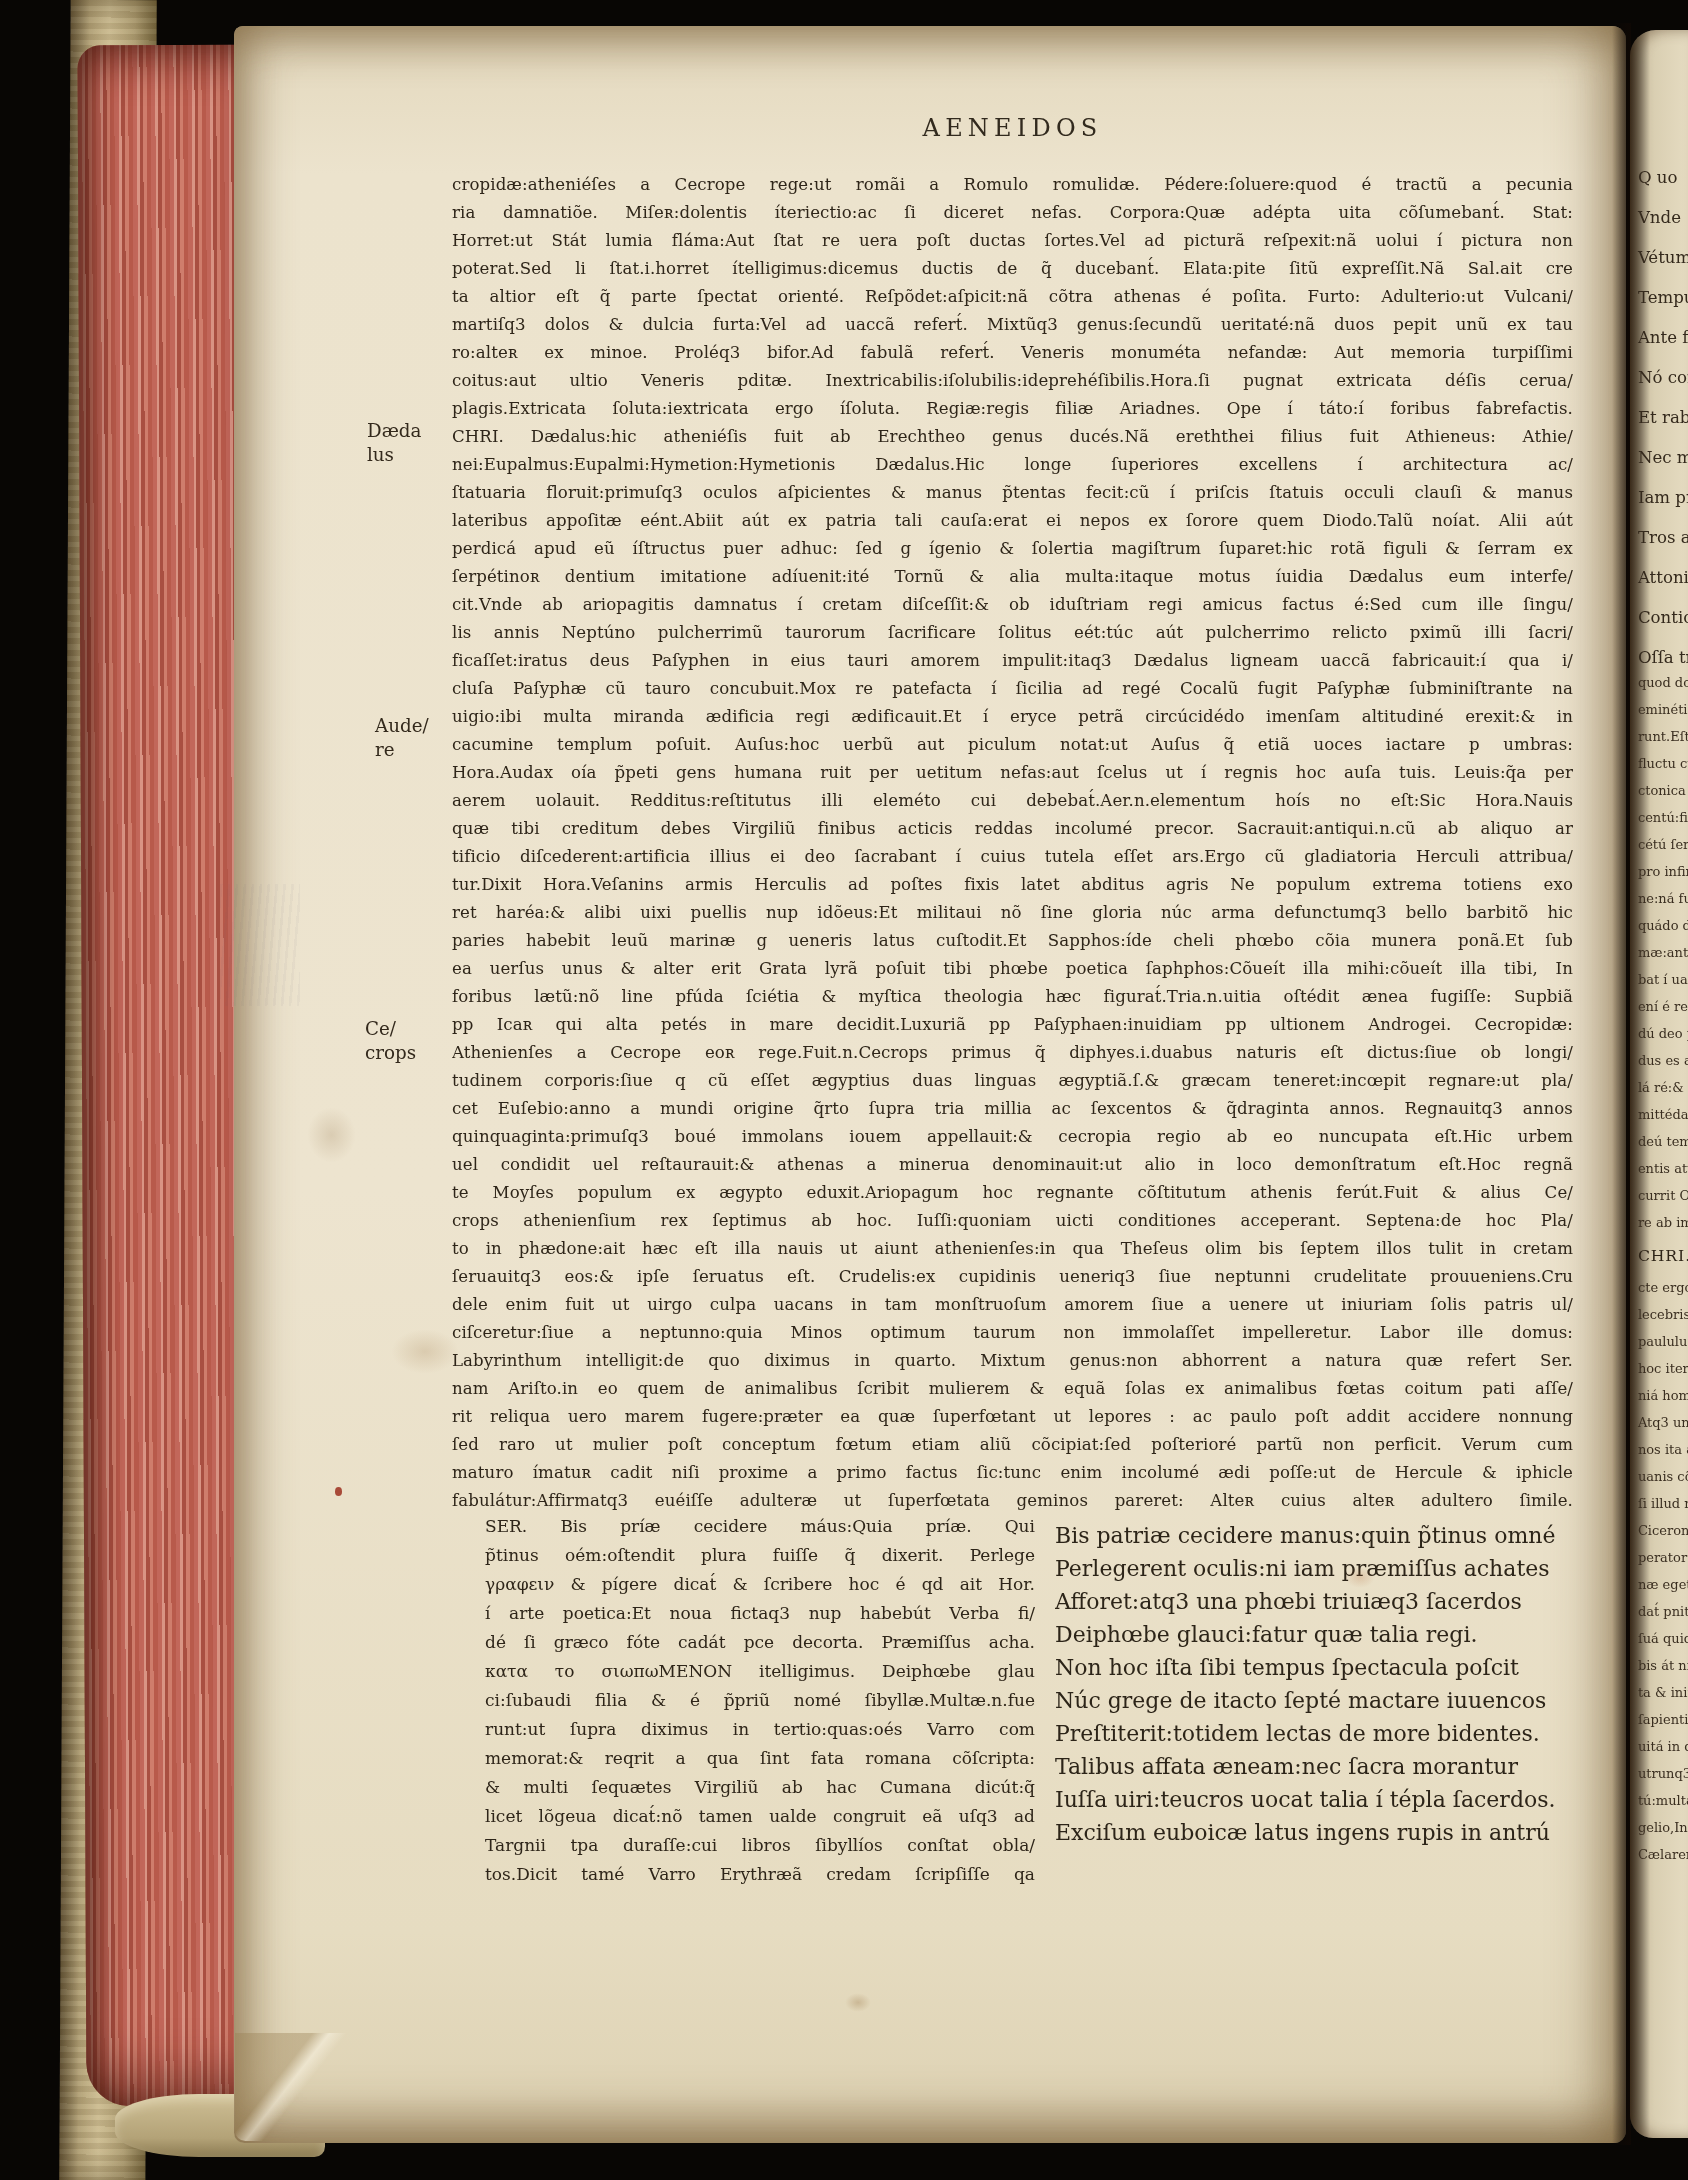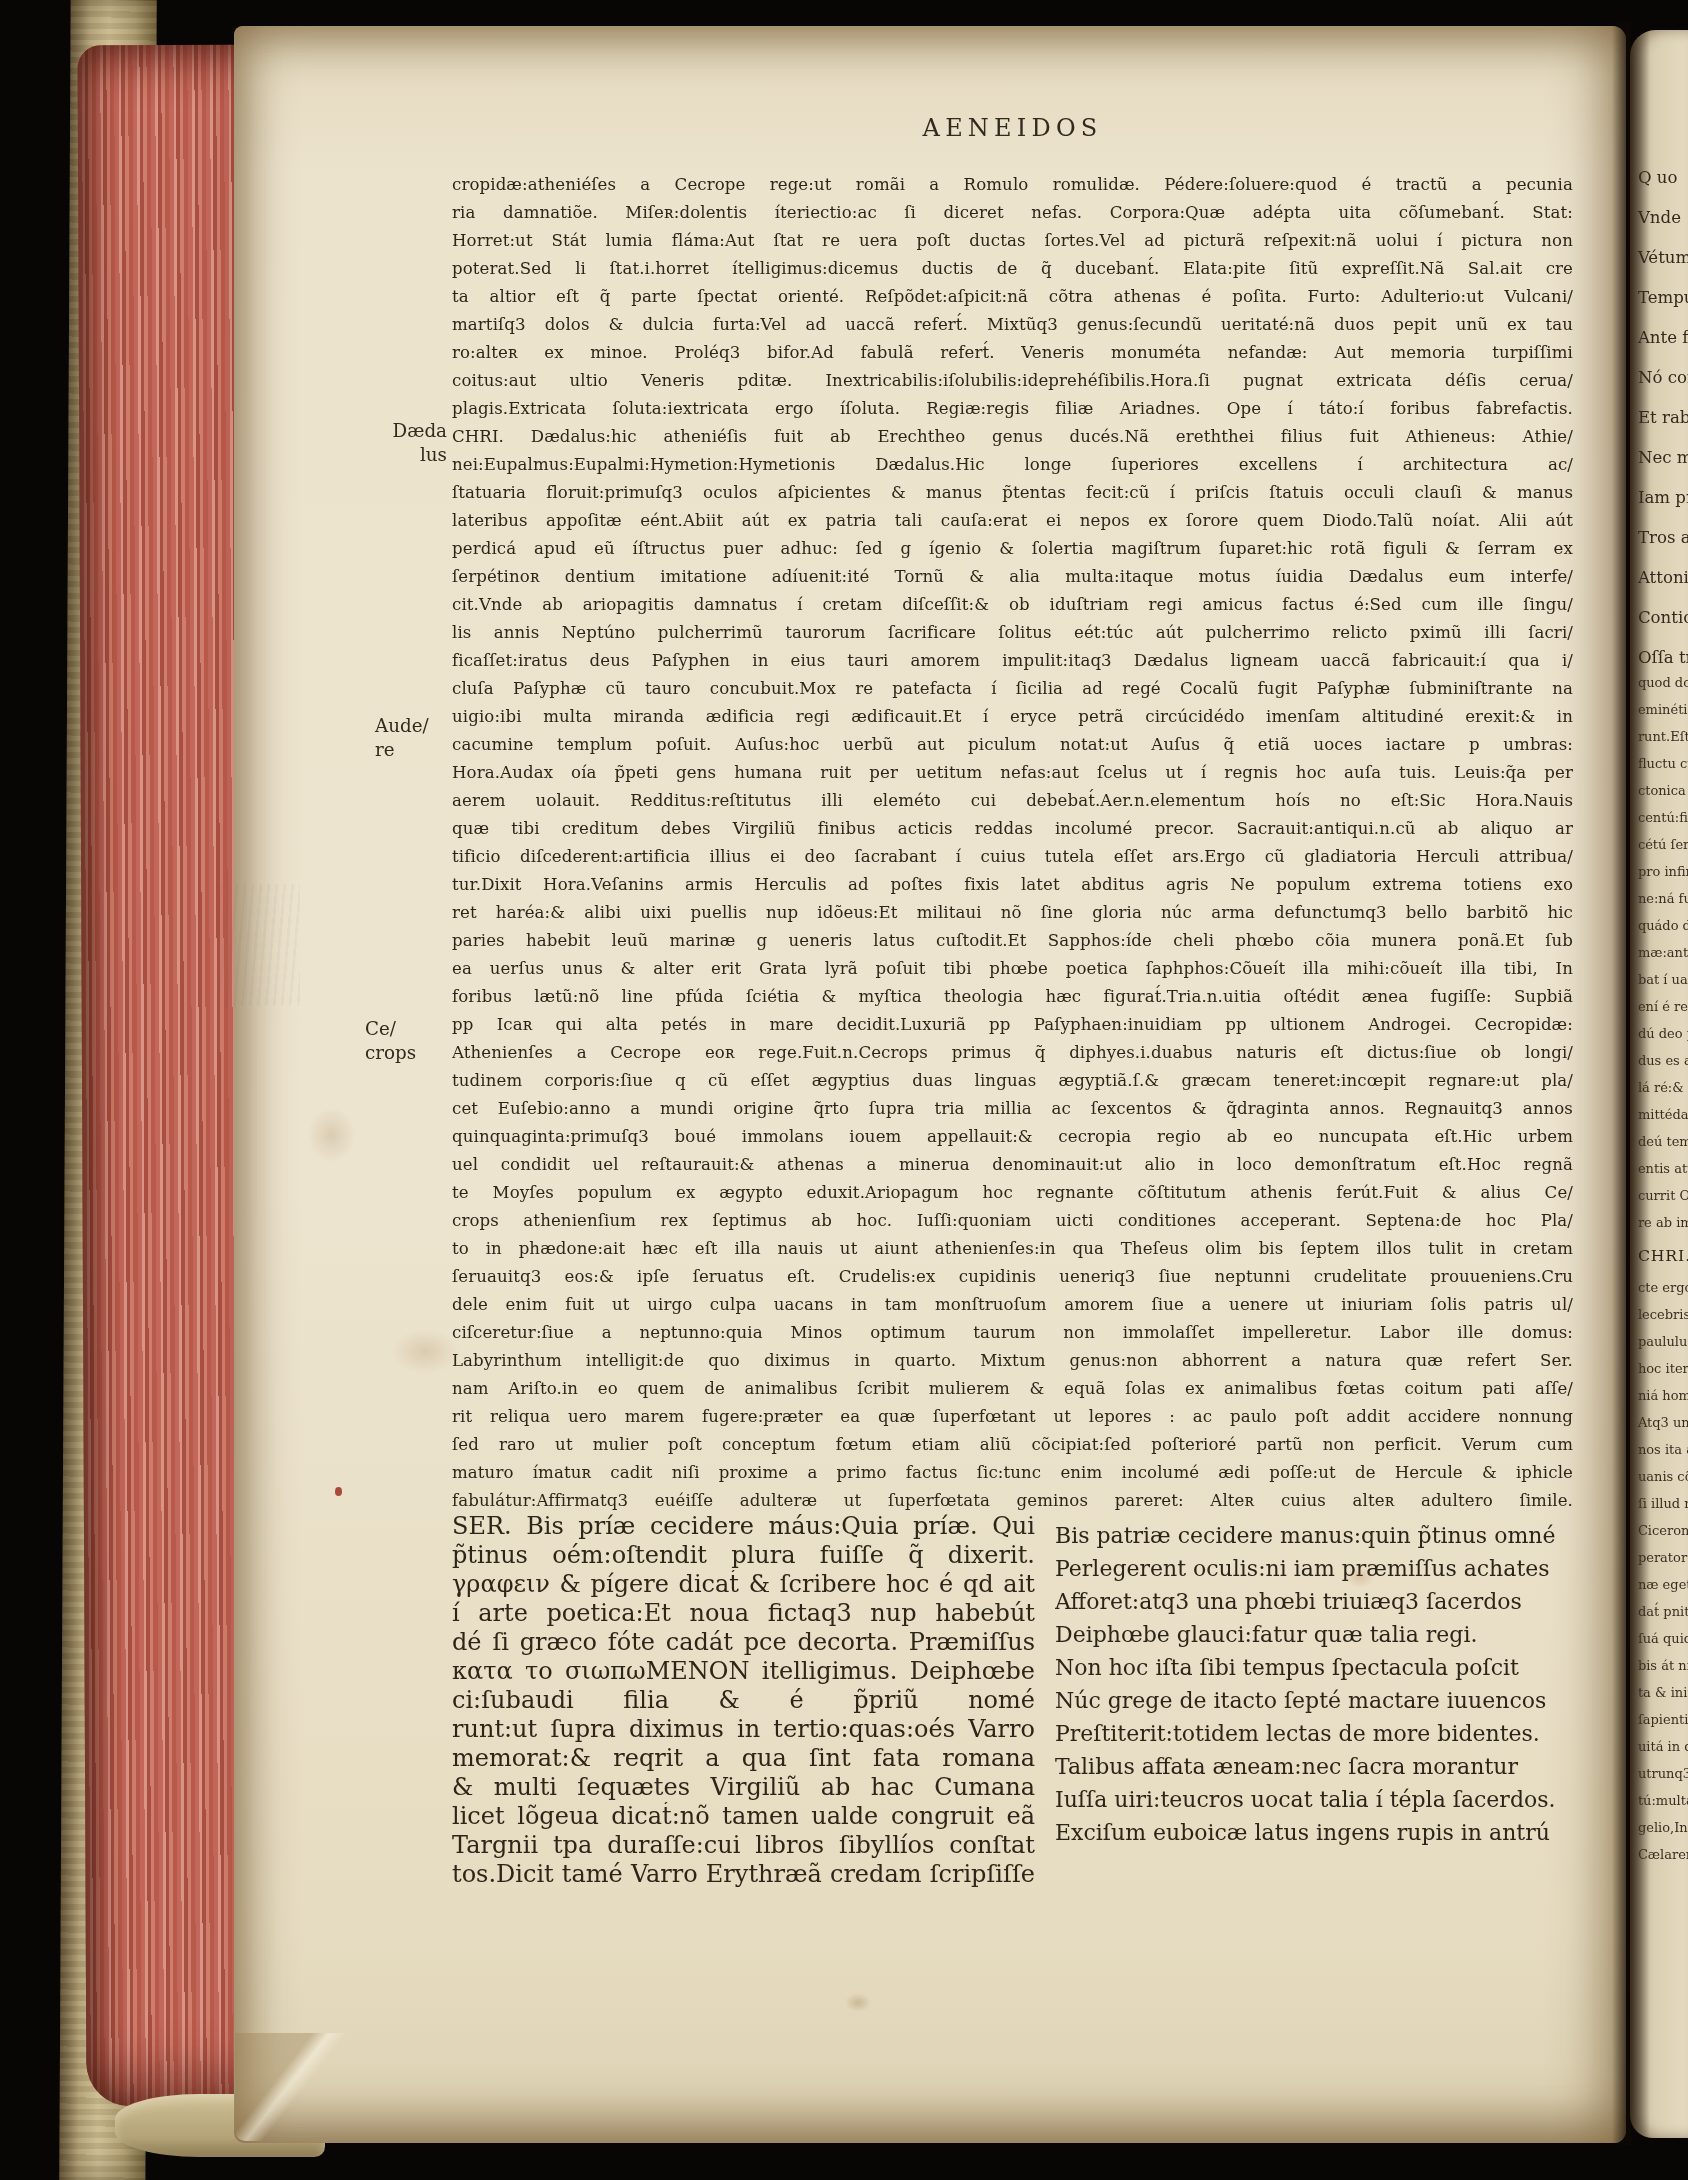--- a/index.html
+++ b/index.html
@@ -40,22 +40,22 @@
   .header{position:absolute;left:452px;top:114px;width:1121px;text-align:center;font-size:24px;
           letter-spacing:5.2px;color:#322a1e;}
   
   .main-lines{position:absolute;left:452px;top:171px;width:1121px;}
   .main-lines .ln{height:28px;line-height:28px;font-size:16.6px;overflow:hidden;
           text-align:justify;text-align-last:justify;letter-spacing:0.1px;}
   
   .mnote{position:absolute;width:80px;font-size:18.3px;line-height:23.6px;color:#33291c;}
   
   .leftcol{position:absolute;left:452px;top:1512px;width:583px;}
-  .leftcol .ln{height:29px;line-height:29px;font-size:24px;overflow:hidden;
-          text-align:justify;text-align-last:justify;}
+  .leftcol .ln{height:29px;line-height:29px;font-size:17px;overflow:hidden;
+          text-align:justify;text-align-last:justify;margin-left:33px;}
   
   .verse{position:absolute;left:1055px;top:1519px;width:524px;}
   .verse .ln{height:33px;line-height:33px;font-size:22px;white-space:nowrap;overflow:hidden;
           color:#2c2418;}
   
   .stain{position:absolute;border-radius:50%;}
   .s1{left:391px;top:1329px;width:68px;height:45px;background:radial-gradient(rgba(150,110,60,.20),rgba(0,0,0,0) 70%);}
   .s2{left:845px;top:1993px;width:26px;height:19px;background:radial-gradient(rgba(140,100,50,.28),rgba(0,0,0,0) 70%);}
   .s3{left:1345px;top:1567px;width:30px;height:21px;background:radial-gradient(rgba(170,90,40,.20),rgba(0,0,0,0) 70%);}
   .s4{left:307px;top:1107px;width:49px;height:56px;background:radial-gradient(rgba(130,95,50,.18),rgba(0,0,0,0) 70%);}
@@ -70,21 +70,21 @@
   <div class="spine"></div>
   <div class="red-edge"></div>
   <div class="bottom-stack"></div>
 
   <div class="page"></div>
   <div class="fold"></div>
   <div class="ghost"></div>
 
   <div class="header">AENEIDOS</div>
 
-  <div class="mnote" style="left:367px;top:419px;text-align:right;">
+  <div class="mnote" style="left:367px;top:419px;">
     <div>Dæda</div>
     <div>lus</div>
   </div>
   <div class="mnote" style="left:375px;top:714px;">
     <div>Aude/</div>
     <div>re</div>
   </div>
   <div class="mnote" style="left:365px;top:1017px;">
     <div>Ce/</div>
     <div>crops</div>

